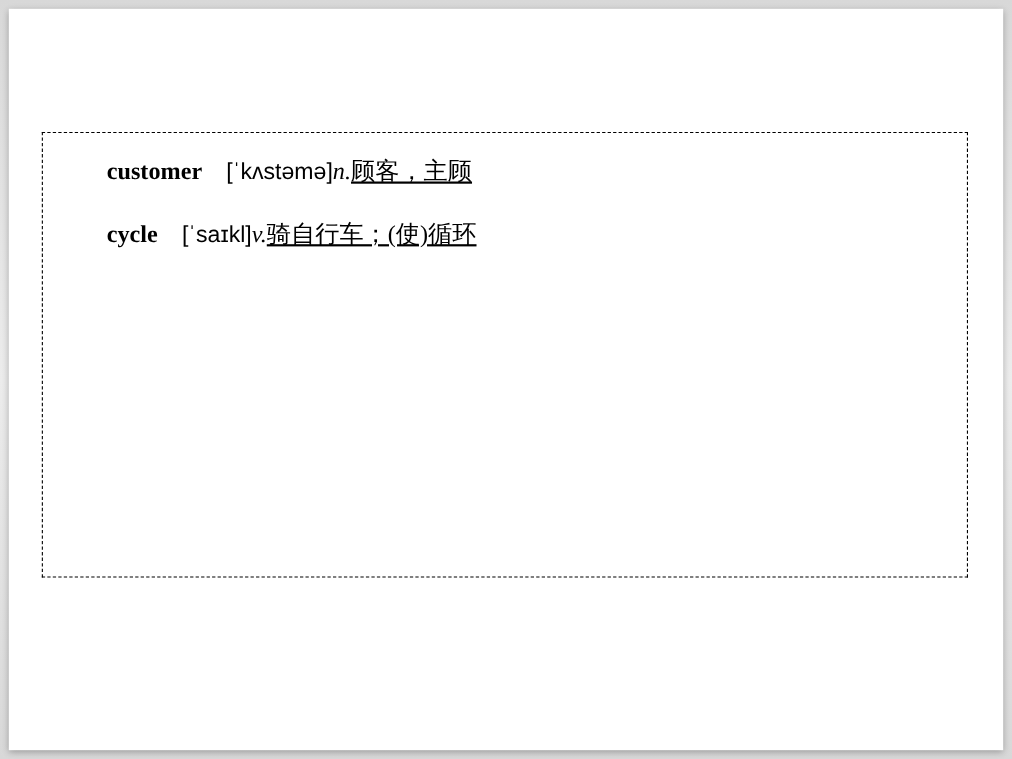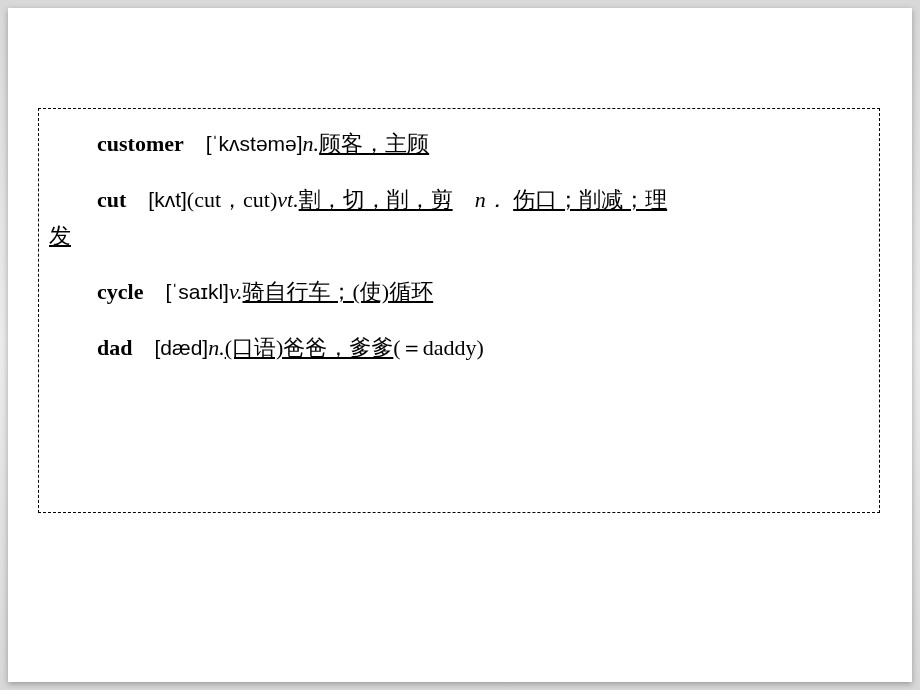--- a/index.html
+++ b/index.html
@@ -16,21 +16,21 @@
     left: 8px;
     top: 8px;
     width: 904px;
     height: 674px;
     background: #ffffff;
     box-shadow: 0 2px 6px rgba(0,0,0,0.3);
   }
   .dashed-box {
     position: absolute;
     left: 30px;
-    top: 100px;
+    top: 112px;
     width: 842px;
     height: 405px;
     border: 1.5px dashed #000;
     box-sizing: border-box;
     padding: 18px 20px 0 10px;
   }
   .entry {
     font-size: 22px;
     color: #000;
     line-height: 1.55;
@@ -52,28 +52,21 @@
 </head>
 <body>
 
 <div class="slide">
   <div class="dashed-box">
 
     <div class="entry">
       <span class="indent"></span><span class="headword">customer</span> <span class="ipa">[ˈkʌstəmə]</span><span class="pos">n.</span><span class="u">顾客，主顾</span>
     </div>
 
-    <div class="entry entry-wrap">
-      <span class="indent"></span><span class="headword">cut</span> <span class="ipa">[kʌt]</span><span>(cut，cut)</span><span class="pos">vt.</span><span class="u">割，切，削，剪</span> <span class="pos">n．</span> <span class="u">伤口；削减；理</span>
-      <div class="line2"><span class="u">发</span></div>
-    </div>
 
     <div class="entry">
       <span class="indent"></span><span class="headword">cycle</span> <span class="ipa">[ˈsaɪkl]</span><span class="pos">v.</span><span class="u">骑自行车；(使)循环</span>
     </div>
 
-    <div class="entry">
-      <span class="indent"></span><span class="headword">dad</span> <span class="ipa">[dæd]</span><span class="pos">n.</span><span class="u">(口语)爸爸，爹爹</span><span>(＝daddy)</span>
-    </div>
 
 
   </div>
 </div>
 
 </body></html>

